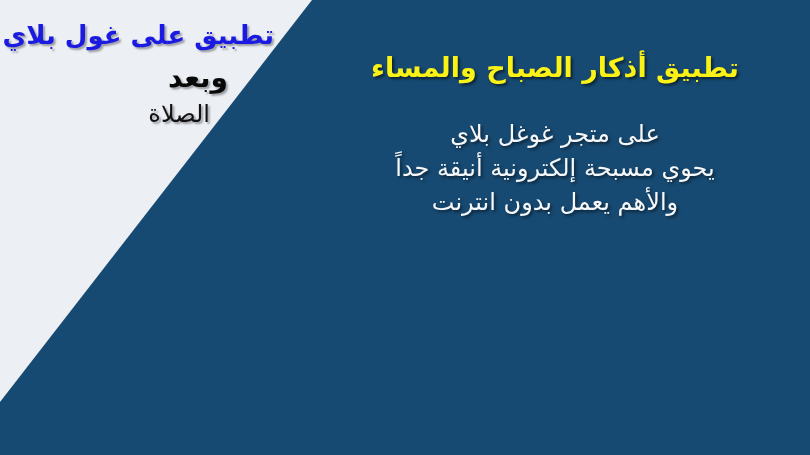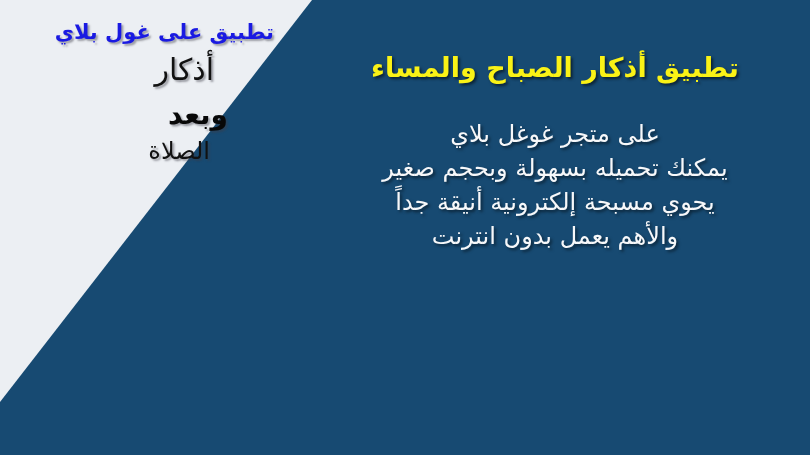--- a/index.html
+++ b/index.html
@@ -57,21 +57,21 @@
     direction: rtl;
   }
   .l-line {
     display: block;
     white-space: nowrap;
     line-height: 1.0;
     text-shadow: 2px 2px 2px rgba(60,60,70,0.45);
   }
   #l-promo {
     color: #1A1AE2;
-    font-size: 21px;
+    font-size: 26px;
     font-weight: 700;
     padding: 22px 26px 0 0;
     letter-spacing: 0px;
   }
   #l-w1 {
     color: #111111;
     font-size: 30px;
     font-weight: 400;
     padding: 12px 86px 0 0;
   }
@@ -136,29 +136,27 @@
 </head>
 <body>
 
 <div id="stage">
 
   <div id="diag-shadow"></div>
   <div id="light-panel"></div>
 
   <div id="left-stack">
     <span class="l-line" id="l-promo">تطبيق على غول بلاي</span>
-    <span class="l-line" id="l-w1">أذكار</span>
     <span class="l-line" id="l-w4">وبعد</span>
     <span class="l-line" id="l-w5">الصلاة</span>
   </div>
 
   <div id="right-content">
     <div id="headline">تطبيق أذكار الصباح والمساء</div>
 
     <div id="body-lines">
       <span class="b-line">على متجر  غوغل بلاي</span>
-      <span class="b-line">يمكنك تحميله بسهولة وبحجم صغير</span>
       <span class="b-line">يحوي مسبحة إلكترونية أنيقة جداً</span>
       <span class="b-line">والأهم يعمل بدون انترنت</span>
     </div>
   </div>
 
 </div>
 
 </body></html>

